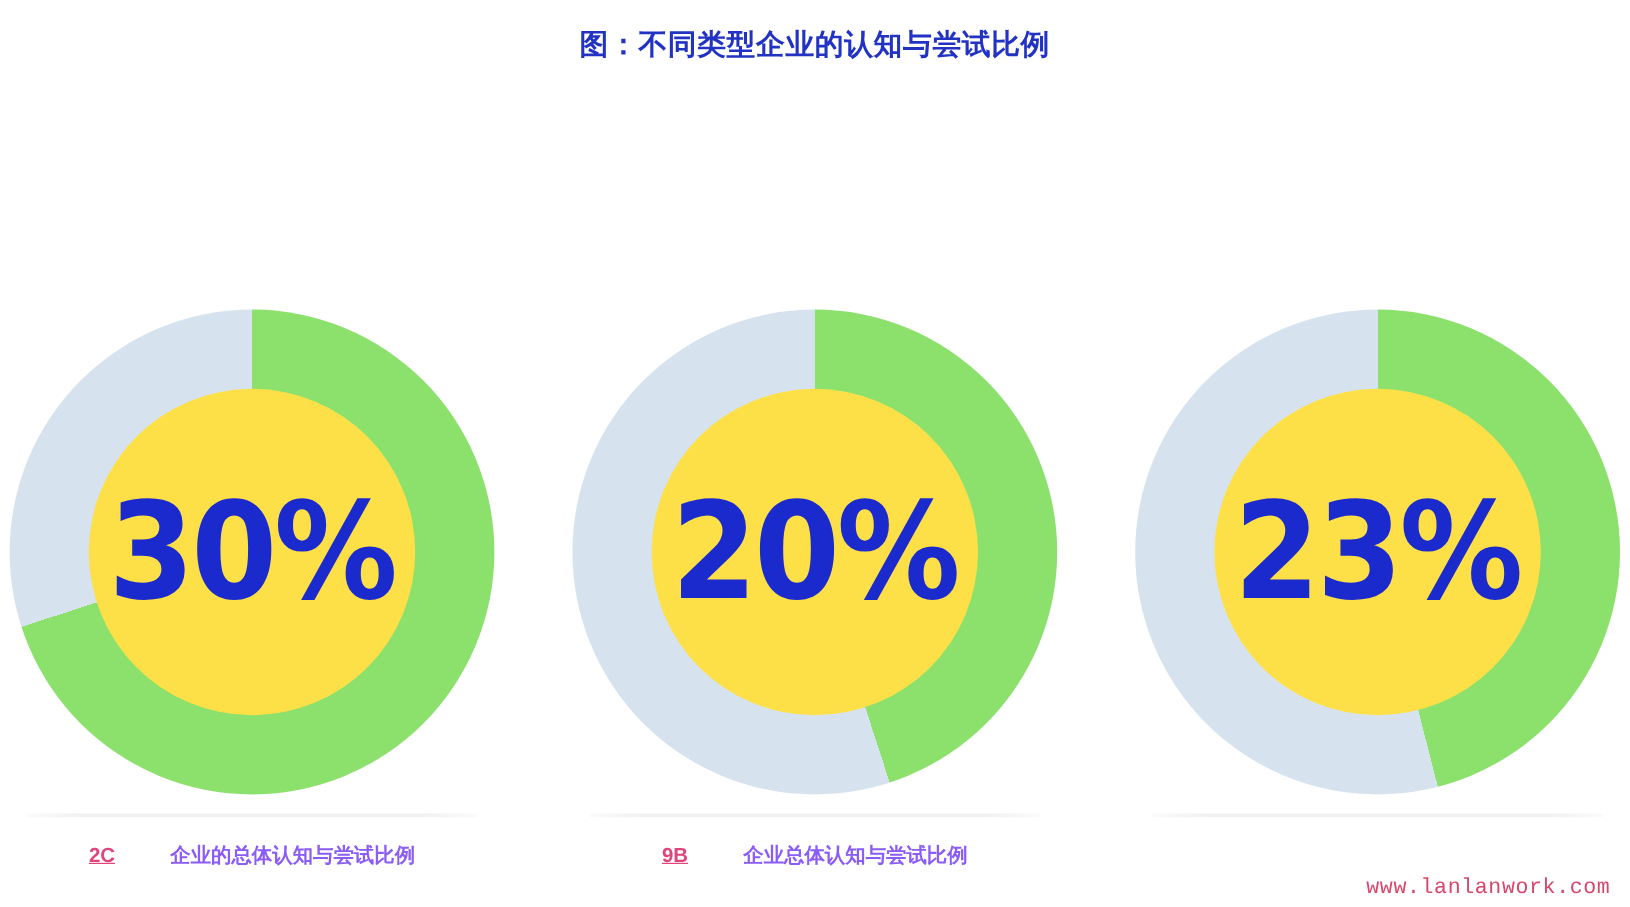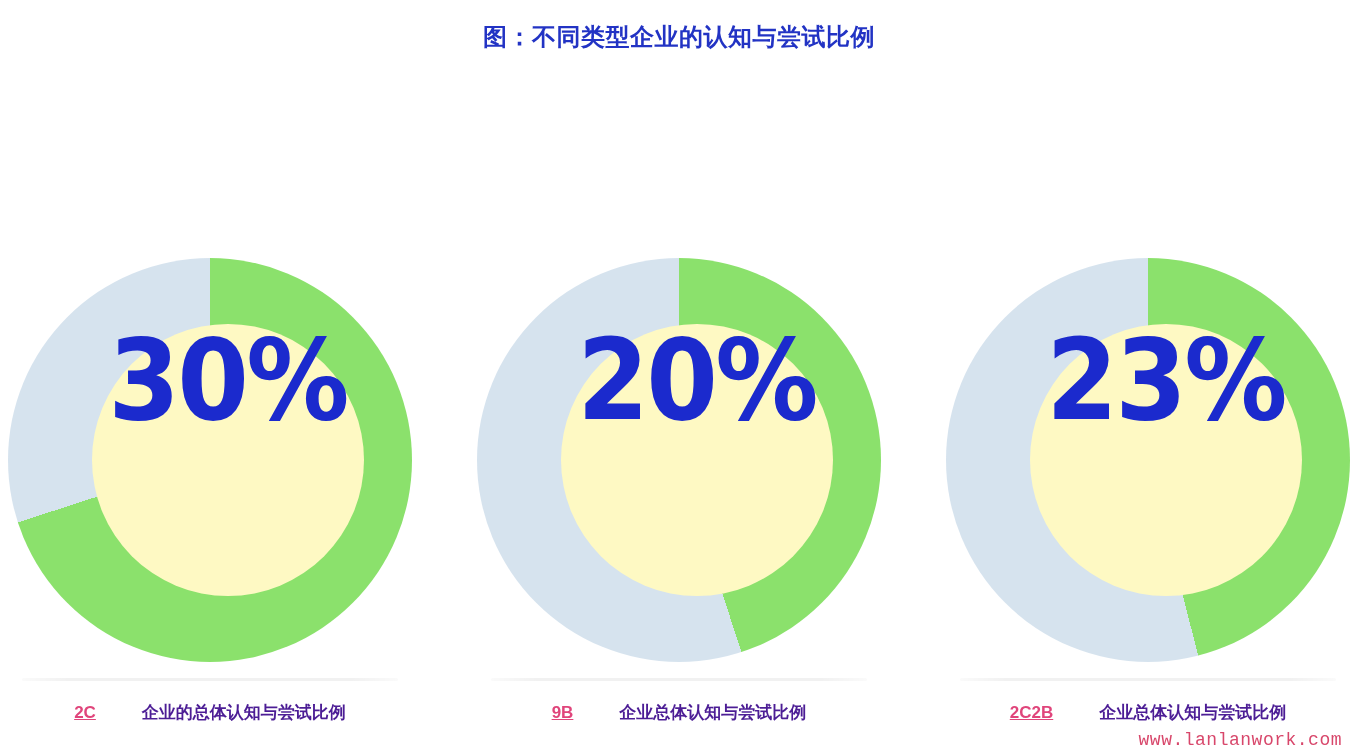--- a/index.html
+++ b/index.html
@@ -56,28 +56,28 @@
   }
 
   .donut {
     position: absolute;
     inset: 0;
     border-radius: 50%;
   }
 
   .donut-hole {
     position: absolute;
-    left: 84px;
+    left: 66px;
     top: 66px;
     width: 272px;
     height: 272px;
     border-radius: 50%;
-    background: #fef9c3;
+    background: #fde047;
     display: flex;
-    align-items: flex-start;
+    align-items: center;
     justify-content: center;
   }
 
   .donut-value {
     font-family: "DejaVu Sans", "Liberation Sans", sans-serif;
     font-size: 112px;
     font-weight: bold;
     color: #1b2acd;
     line-height: 1;
     letter-spacing: -3px;
@@ -98,21 +98,21 @@
     position: absolute;
     top: 443px;
     left: 0;
     width: 420px;
     text-align: center;
     font-size: 17px;
     font-weight: bold;
     white-space: nowrap;
   }
   .label-code { color: #e0457b; text-decoration: underline; }
-  .label-text { color: #4c1d95; padding-left: 46px; }
+  .label-text { color: #8b5cf6; padding-left: 46px; }
 
   .watermark {
     position: absolute;
     right: 16px;
     bottom: 6px;
     font-family: "Liberation Mono", "DejaVu Sans Mono", monospace;
     font-size: 18px;
     color: #d8476b;
     letter-spacing: 0.5px;
   }
@@ -151,20 +151,17 @@
   </div>
 
   <div class="panel">
     <div class="donut-wrap">
       <div class="donut" style="background: conic-gradient(rgb(139, 225, 108) 0deg, rgb(139, 225, 108) 165.6deg, rgb(214, 227, 238) 165.6deg, rgb(214, 227, 238) 360deg);"></div>
       <div class="donut-hole">
         <span class="donut-value">23%</span>
       </div>
     </div>
     <div class="divider"></div>
-    <div class="panel-label">
-      <span class="label-code">2C2B</span><span class="label-text">企业总体认知与尝试比例</span>
-    </div>
   </div>
 
 </div>
 
 <div class="watermark">www.lanlanwork.com</div>
 
 </body></html>

